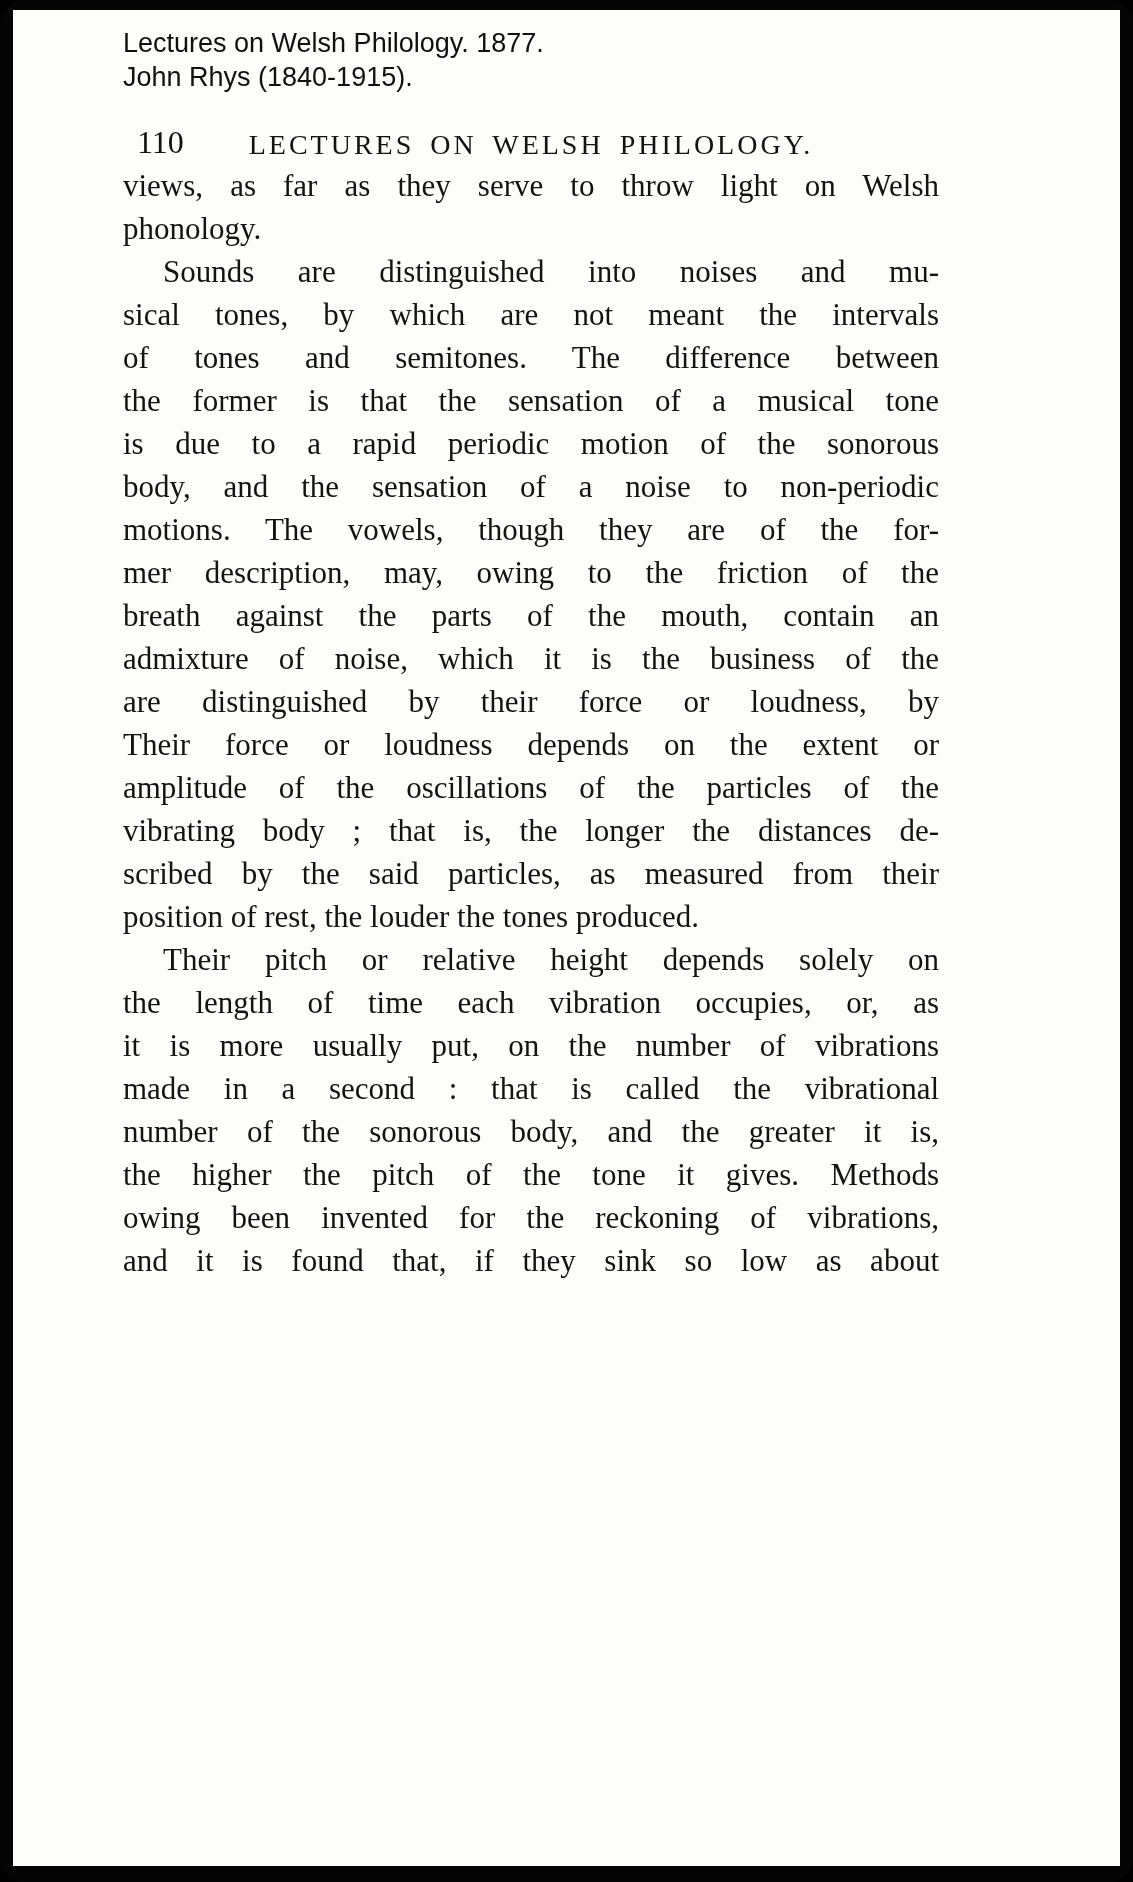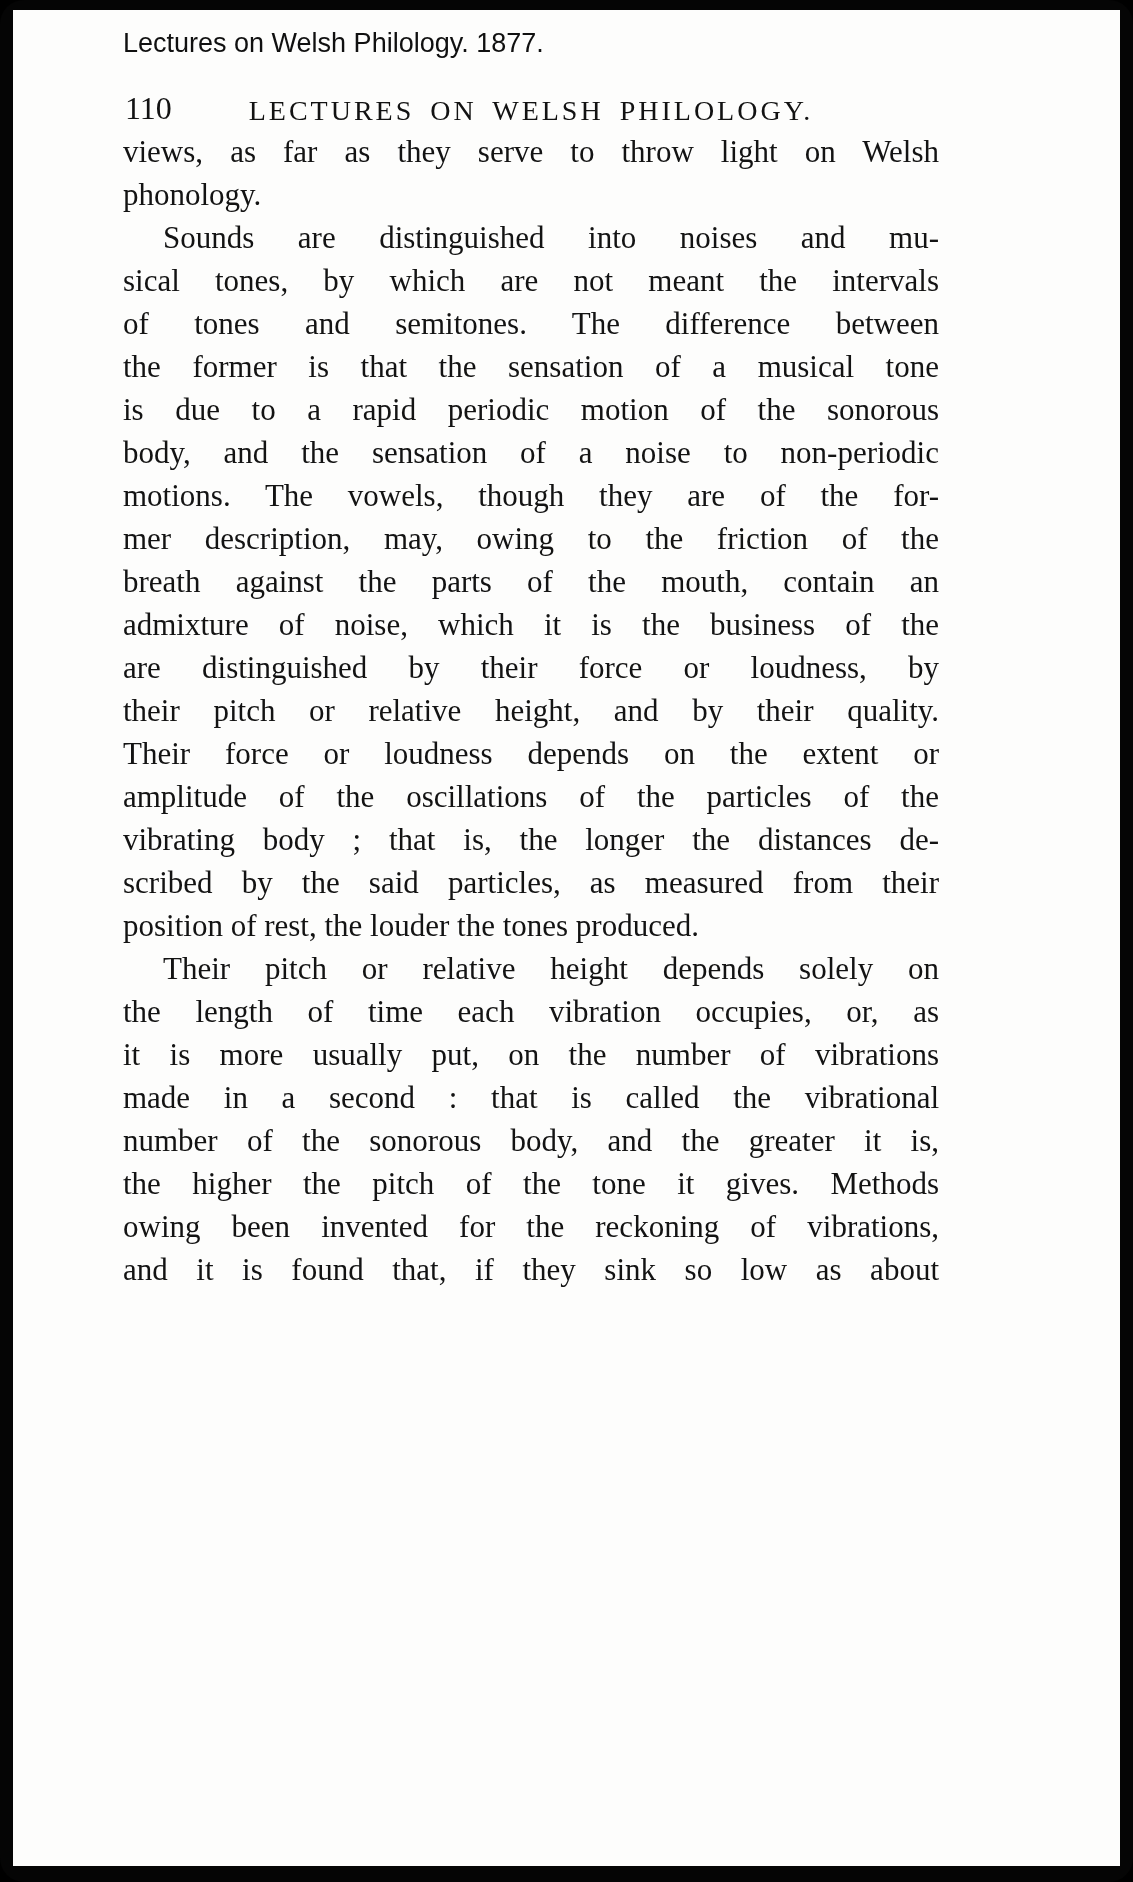--- a/index.html
+++ b/index.html
@@ -32,21 +32,21 @@
     line-height: 34px;
     color: #101010;
   }
   .header {
     margin-top: 30px;
     position: relative;
     height: 40px;
   }
   .pagenum {
     position: absolute;
-    left: 2px;
+    left: 14px;
     top: 0;
     font-size: 32px;
     color: #121212;
   }
   .running-title {
     display: block;
     text-align: center;
     font-size: 28px;
     letter-spacing: 3px;
     padding-top: 5px;
@@ -72,20 +72,21 @@
 </style>
 </head>
 <body>
 
 <div class="scan">
   <div class="page">
     <div class="content">
 
       <div class="meta">
         <div>Lectures on Welsh Philology. 1877.</div>
+        <div>John Rhys (1840-1915).</div>
       </div>
 
       <div class="header">
         <span class="pagenum">110</span>
         <span class="running-title">LECTURES ON WELSH PHILOLOGY.</span>
       </div>
 
       <div class="bodytext">
 
         <div class="para">
@@ -98,21 +99,20 @@
           <div class="line just">sical tones, by which are not meant the intervals</div>
           <div class="line just">of tones and semitones. The difference between</div>
           <div class="line just">the former is that the sensation of a musical tone</div>
           <div class="line just">is due to a rapid periodic motion of the sonorous</div>
           <div class="line just">body, and the sensation of a noise to non-periodic</div>
           <div class="line just">motions. The vowels, though they are of the for-</div>
           <div class="line just">mer description, may, owing to the friction of the</div>
           <div class="line just">breath against the parts of the mouth, contain an</div>
           <div class="line just">admixture of noise, which it is the business of the</div>
           <div class="line just">are distinguished by their force or loudness, by</div>
-          <div class="line just">their pitch or relative height, and by their quality.</div>
           <div class="line just">Their force or loudness depends on the extent or</div>
           <div class="line just">amplitude of the oscillations of the particles of the</div>
           <div class="line just">vibrating body ; that is, the longer the distances de-</div>
           <div class="line just">scribed by the said particles, as measured from their</div>
           <div class="line end">position of rest, the louder the tones produced.</div>
         </div>
 
         <div class="para">
           <div class="line just indent">Their pitch or relative height depends solely on</div>
           <div class="line just">the length of time each vibration occupies, or, as</div>

